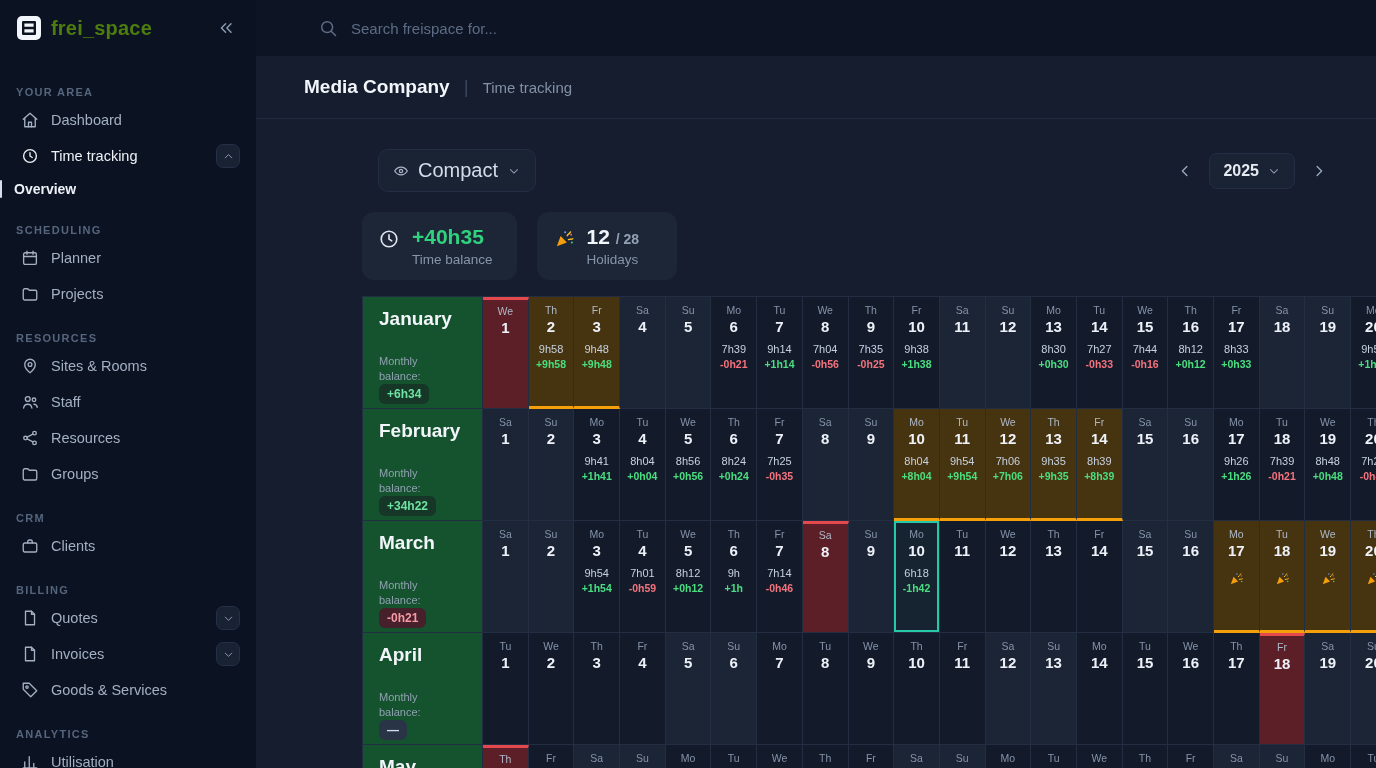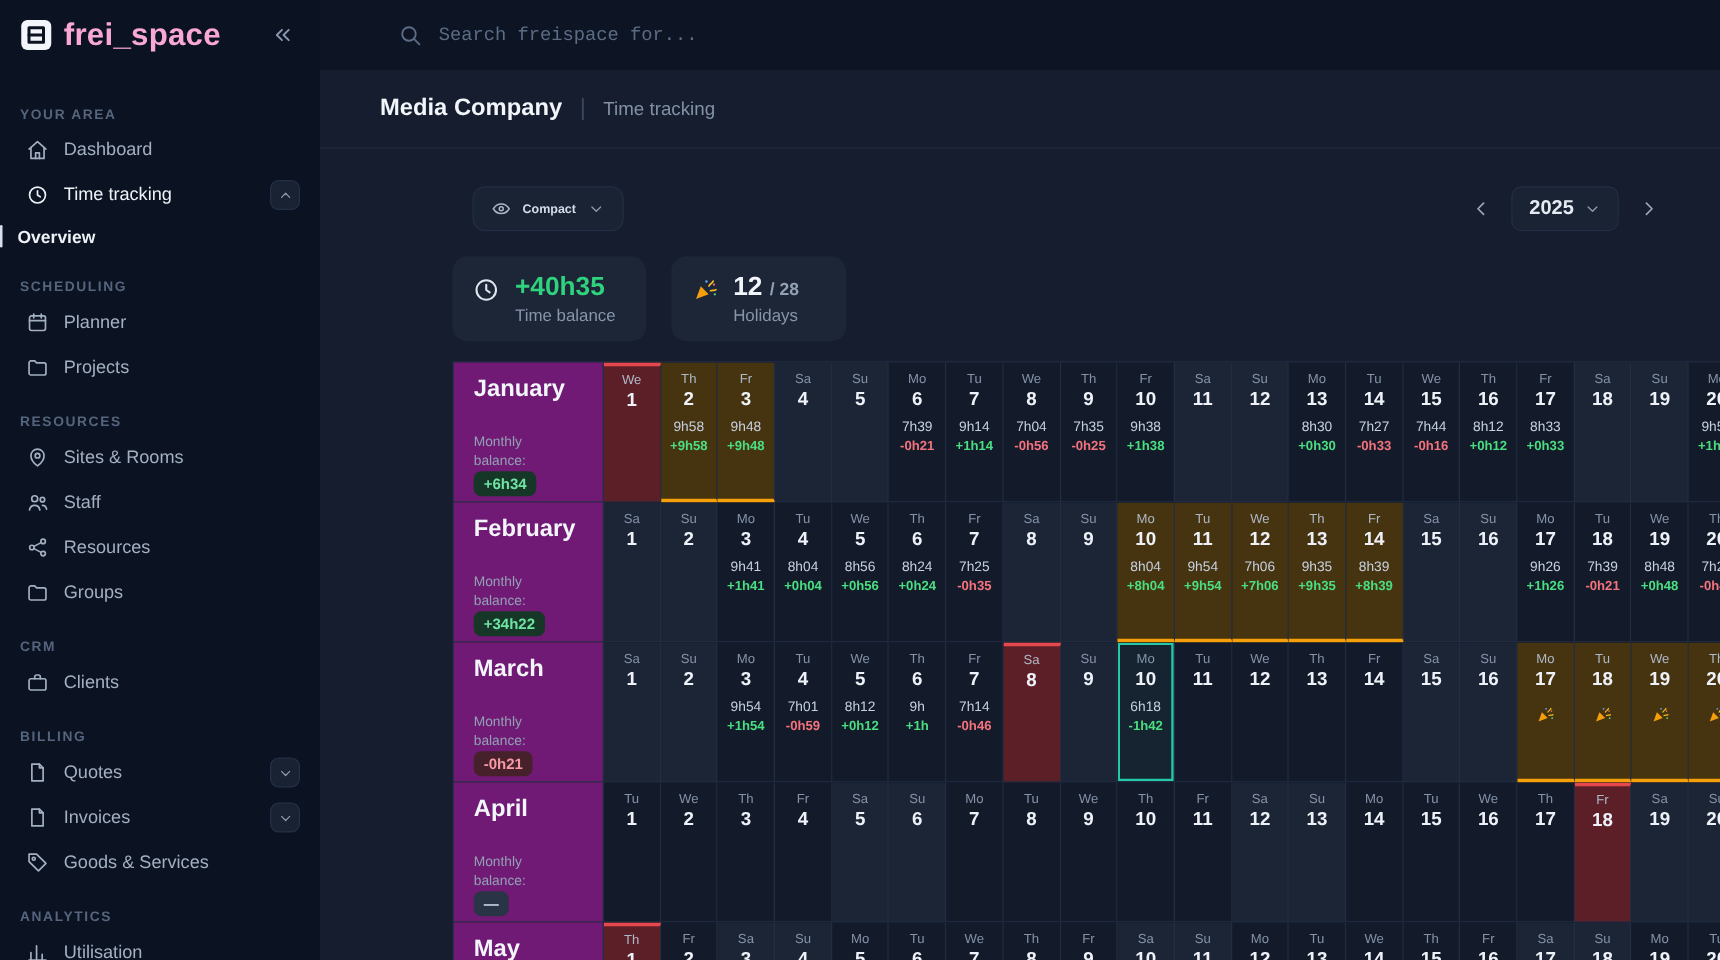--- a/index.html
+++ b/index.html
@@ -9,70 +9,70 @@
   svg{display:block}
   [data-icon] svg{fill:none;stroke:currentColor;stroke-width:1.8;stroke-linecap:round;stroke-linejoin:round}
   .i13 svg{width:13px;height:13px}.i14 svg{width:14px;height:14px}.i16 svg{width:16px;height:16px}
   .i18 svg{width:18px;height:18px}.i20 svg{width:20px;height:20px}.i22 svg{width:22px;height:22px}.i26 svg{width:26px;height:26px}
 
   .app{display:flex;width:1376px;height:768px}
   
   .sidebar{width:256px;flex:0 0 256px;background:#0b1221;display:flex;flex-direction:column;overflow:hidden}
   .sidebar-head{height:56px;flex:0 0 56px;display:flex;align-items:center;justify-content:space-between;padding:0 20px 0 16px}
   .logo{display:flex;align-items:center;gap:9px;cursor:pointer}
-  .logo-text{font-size:25px;font-weight:700;color:#f9a8d4;letter-spacing:.2px}
+  .logo-text{font-size:20px;font-weight:700;color:#4d7c0f;letter-spacing:.2px}
   .collapse{color:#8a99b0;cursor:pointer}
   .nav{flex:1;overflow:hidden;padding-top:10px}
   .nav-section{margin-top:16px}
   .nav-section-label{padding:0 16px;font-size:11px;letter-spacing:1.3px;color:#55657e;font-weight:700;height:20px;line-height:20px}
   .nav-item{display:flex;align-items:center;gap:12px;height:36px;padding:0 16px 0 21px;color:#a3b0c2;font-size:14.5px;cursor:pointer}
   .nav-item.active{color:#eef2f7}
   .nav-text{white-space:nowrap}
   .nav-chevbtn{margin-left:auto;width:24px;height:24px;border-radius:7px;background:#182233;border:1px solid #243047;display:flex;align-items:center;justify-content:center;color:#8a99b0;cursor:pointer}
   .nav-subitem{display:flex;align-items:center;gap:12px;height:30px;color:#eef2f7;font-weight:600;font-size:14px;cursor:pointer}
   .sub-bar{width:2px;height:18px;background:#d7dfeb;border-radius:1px}
 
   
   .right{flex:1;display:flex;flex-direction:column;min-width:0}
   .topbar{height:56px;flex:0 0 56px;background:#0d1524;display:flex;align-items:center;padding-left:62px}
   .search{display:flex;align-items:center;gap:13px;color:#5c6c85;cursor:text}
-  .search input{background:transparent;border:none;outline:none;color:#c7d2e2;font-size:15px;width:560px;font-family:Liberation Mono, monospace}
+  .search input{background:transparent;border:none;outline:none;color:#c7d2e2;font-size:15px;width:560px;font-family:Liberation Sans, sans-serif}
   .search input::placeholder{color:#5c6c85}
   .pagehead{height:63px;flex:0 0 63px;display:flex;align-items:center;gap:14px;padding:0 48px;background:#151d2e;border-bottom:1px solid #222c41}
   .ph-title{font-size:19px;font-weight:700;color:#f2f6fa}
   .ph-div{color:#39465e;font-size:19px}
   .ph-sub{font-size:15px;color:#8291a6}
   .content{flex:1;background:#151d2e;padding:30px 0 0 106px;overflow:hidden}
 
   
   .toolbar{display:flex;align-items:center;justify-content:space-between;padding-right:46px}
   .toolbar-left{display:flex;align-items:center}
   .tab-group{display:inline-flex;align-items:center;background:#1a2334;border:1px solid #232e45;border-radius:10px;padding:4px;gap:2px}
   .tab{border:1px solid transparent;background:transparent;color:#cbd5e3;font-size:14.5px;font-weight:600;padding:7px 17px;border-radius:8px}
   .tab.active{background:#2c3850;border:1px solid #93a5c0;position:relative;color:#f0f4f9}
   .click-ring{position:absolute;left:50%;top:50%;width:56px;height:56px;transform:translate(-50%,-50%);border-radius:50%;border:5px solid rgba(235,140,20,.85);background:rgba(235,140,20,.14);box-shadow:0 0 0 3px rgba(235,140,20,.28),0 0 16px rgba(235,140,20,.45);pointer-events:none}
-  .compact-btn{margin-left:16px;display:inline-flex;align-items:center;gap:9px;background:#1a2334;border:1px solid #232e45;border-radius:10px;padding:9px 14px;color:#d3dce8;font-size:10px;font-weight:700}
+  .compact-btn{margin-left:16px;display:inline-flex;align-items:center;gap:9px;background:#1a2334;border:1px solid #232e45;border-radius:10px;padding:9px 14px;color:#d3dce8;font-size:20px;font-weight:400}
   .eye{color:#aab6c8}.chev{color:#8b99af}
   .toolbar-right{display:flex;align-items:center;gap:13px}
   .nav-arrow{background:transparent;border:none;color:#9aa8bd;display:flex;padding:2px}
   .year-btn{display:inline-flex;align-items:center;gap:8px;background:#1a2334;border:1px solid #232e45;border-radius:8px;padding:8px 13px;color:#e6ebf2;font-size:16px;font-weight:600}
 
   
   .stats{display:flex;gap:20px;margin-top:20px}
   .stat-card{display:flex;align-items:flex-start;gap:12px;background:#1d2637;border-radius:12px;padding:13px 24px 13px 16px;min-width:140px}
   .stat-icon{margin-top:3px;color:#dfe6ef}
   .stat-value{font-size:21px;font-weight:700;color:#f2f6fa;line-height:1.1}
   .stat-value.green{color:#2fd27d}
   .stat-sub{font-size:14px;color:#93a1b5;font-weight:600}
   .stat-label{font-size:13.5px;color:#8795ab;margin-top:4px}
 
   
   .calendar{margin-top:16px;width:1014px;border-top:1px solid #232e43;border-left:1px solid #232e43}
   .month-row{display:flex;height:112px}
-  .month-label{flex:0 0 120px;border-right:1px solid #232e43;border-bottom:1px solid #232e43;padding:11px 8px 0 16px;background:#701a75}
+  .month-label{flex:0 0 120px;border-right:1px solid #232e43;border-bottom:1px solid #232e43;padding:11px 8px 0 16px;background:#14532d}
   .month-name{font-size:19px;font-weight:700;color:#f2f6fa}
   .mb-label{font-size:11px;color:#92a0b4;margin-top:24px;width:64px;line-height:1.35}
   .badge{display:inline-block;margin-top:0;padding:3px 8px;border-radius:6px;font-size:12px;font-weight:700}
   .badge.pos{background:#163727;color:#6fe3a3}
   .badge.neg{background:#46202b;color:#f79aa6}
   .badge.neutral{background:#2a3447;color:#d2dbe7}
   .days{display:flex;flex:1;min-width:0;overflow:hidden}
   .day{flex:0 0 45.7px;width:45.7px;border-right:1px solid #232e43;border-bottom:1px solid #232e43;background:#131b2b;display:flex;flex-direction:column;align-items:center;padding-top:7px;position:relative;cursor:pointer}
   .day.weekend{background:#1c2536}
   .day.holiday{background:#5c1f27;border-top:3px solid #e5484d;padding-top:5px}

